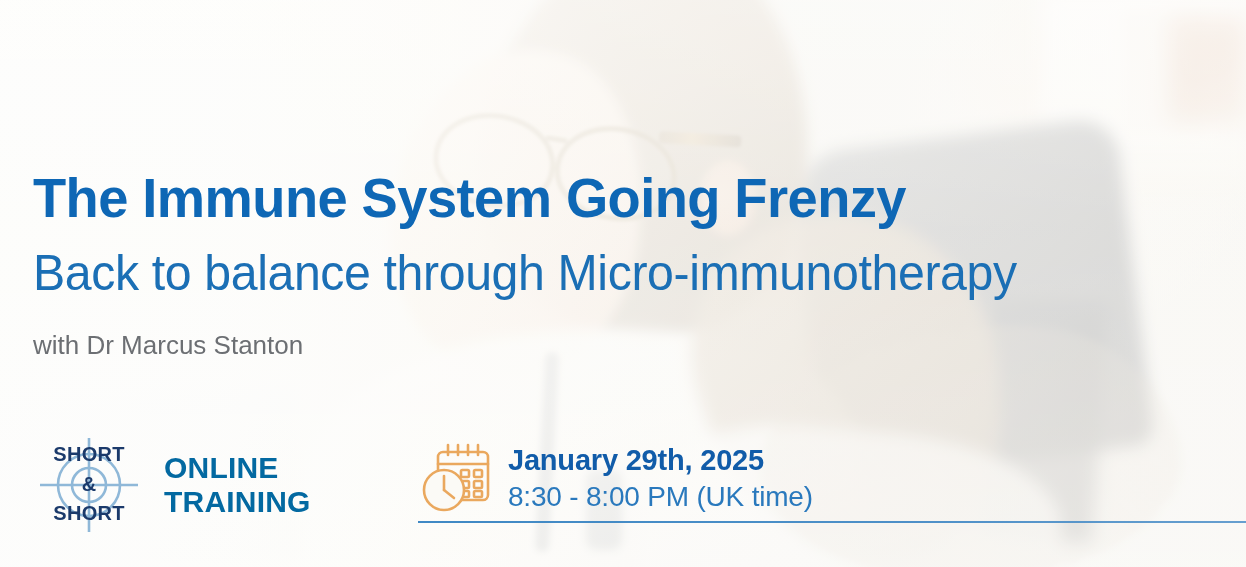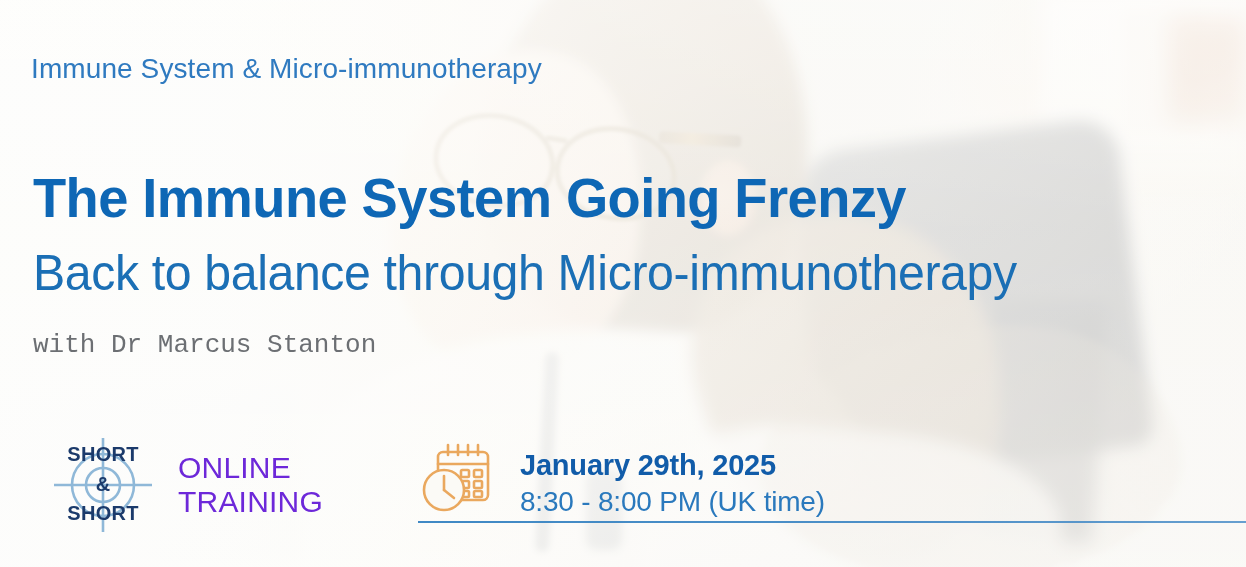--- a/index.html
+++ b/index.html
@@ -286,27 +286,26 @@
     transform-origin: left center;
   }
 
   .presenter {
     position: absolute;
     left: 33px; top: 330px;
     font-size: 26px;
     font-weight: 400;
     color: #6c6f73;
     white-space: nowrap;
-    font-family: Liberation Mono, monospace;
   }
 
   
   .logo-lockup {
     position: absolute;
-    left: 48px; top: 437px;
+    left: 34px; top: 437px;
     display: flex;
     align-items: center;
     gap: 20px;
   }
   .mark {
     position: relative;
     width: 110px;
     height: 96px;
   }
   .mark svg { display: block; }
@@ -321,35 +320,35 @@
     text-align: center;
     font-weight: 700;
     color: #1b3a6b;
     letter-spacing: .3px;
   }
   .mark-word.short { top: 6px;  font-size: 20px; }
   .mark-word.amp   { top: 36px; font-size: 20px; }
   .mark-word.sweet { top: 65px; font-size: 20px; }
 
   .online-training {
-    font-weight: 400;
+    font-weight: 700;
     font-size: 30px;
     line-height: 1.12;
-    color: #6d28d9;
+    color: #0369a1;
     letter-spacing: .2px;
     white-space: pre-line;
   }
 
   
   .datetime {
     position: absolute;
     left: 418px; top: 440px;
     display: flex;
-    align-items: flex-end;
-    gap: 24px;
+    align-items: flex-start;
+    gap: 12px;
   }
   .cal-icon { width: 78px; height: 78px; flex: none; }
   .dt-text { padding-top: 4px; }
   .dt-date {
     font-size: 29px;
     font-weight: 700;
     color: #115ca9;
     letter-spacing: -.2px;
     white-space: nowrap;
   }
@@ -397,21 +396,20 @@
     <div class="hair-tail"></div>
     <div class="coat2"></div>
     <div class="hair-strands"></div>
     <div class="laptop"></div>
     <div class="wash"></div>
     <div class="wash2"></div>
   </div>
 
   <div class="content">
 
-    <div class="eyebrow">Immune System &amp; Micro-immunotherapy</div>
 
     <div class="title">The Immune System Going Frenzy</div>
 
     <div class="subtitle">Back to balance through Micro-immunotherapy</div>
 
     <div class="presenter">with Dr Marcus Stanton</div>
 
     <div class="logo-lockup">
       <div class="mark">
         <svg width="110" height="96" viewBox="0 0 110 96" aria-hidden="true">

